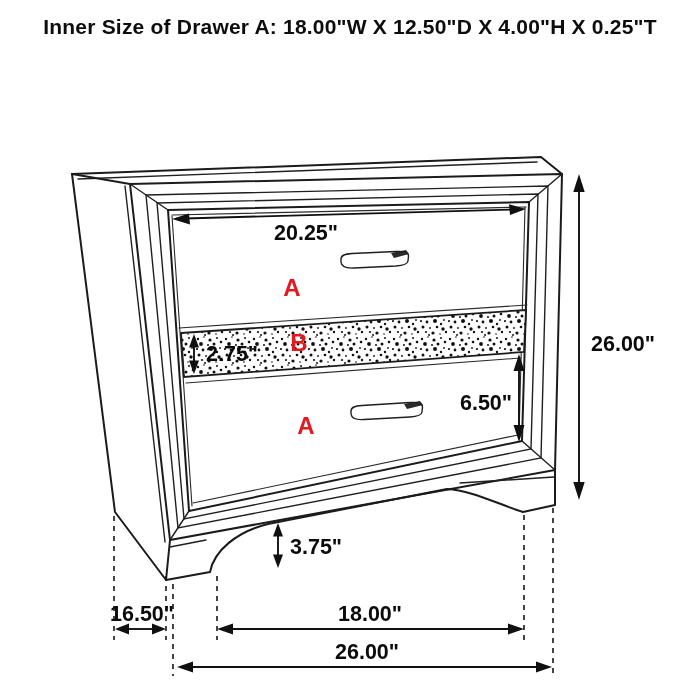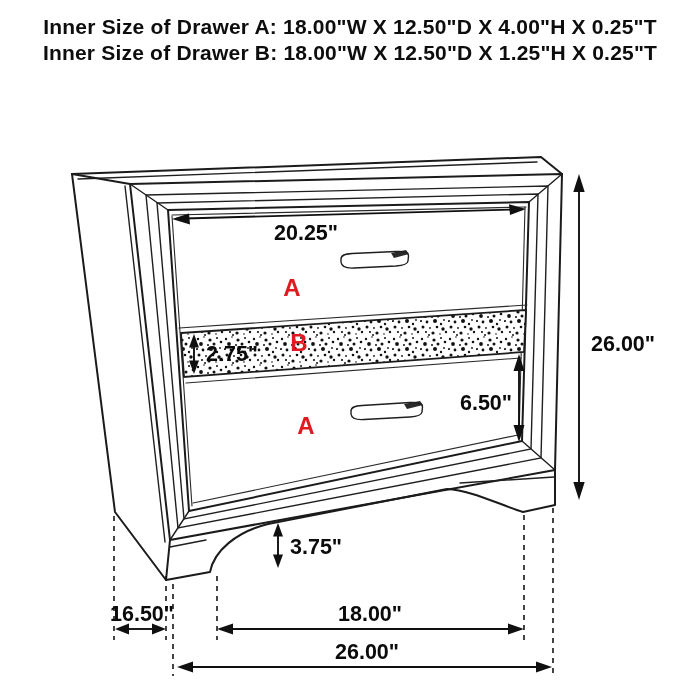--- a/index.html
+++ b/index.html
@@ -18,21 +18,20 @@
   .dim{font-family:"Liberation Sans",sans-serif;font-weight:bold;font-size:21.5px;fill:#0b0b0b;}
   .red{font-family:"Liberation Sans",sans-serif;font-weight:bold;font-size:24px;fill:#e01b20;}
 </style>
 </head>
 <body>
 
 <div class="stage">
 
   <div class="header">
     <div>Inner Size of Drawer A: 18.00"W X 12.50"D X 4.00"H X 0.25"T</div>
-    <div>Inner Size of Drawer B: 18.00"W X 12.50"D X 1.25"H X 0.25"T</div>
   </div>
 
   <svg width="700" height="700" viewBox="0 0 700 700">
 
     <defs>
       <pattern id="speckle" patternUnits="userSpaceOnUse" width="28" height="28">
         <rect width="28" height="28" fill="#ffffff"></rect>
         <circle cx="2" cy="3" r="1.2" fill="#111"></circle>
           <circle cx="8" cy="1" r="0.8" fill="#111"></circle>
         <circle cx="14" cy="4" r="1.6" fill="#111"></circle>

